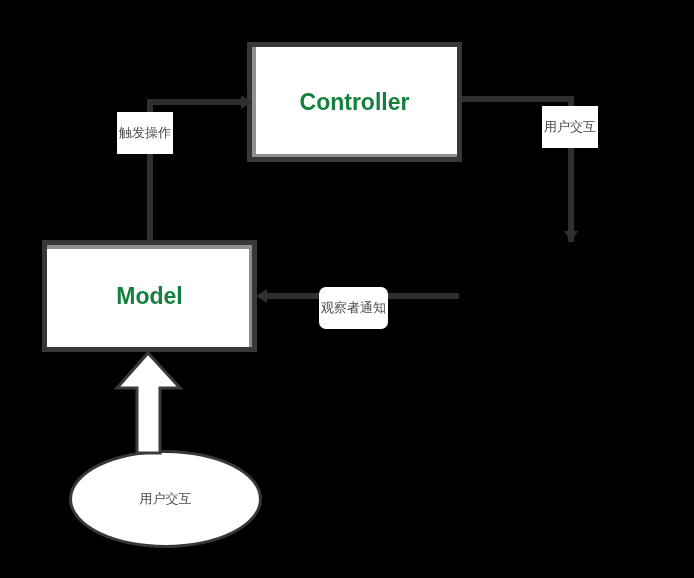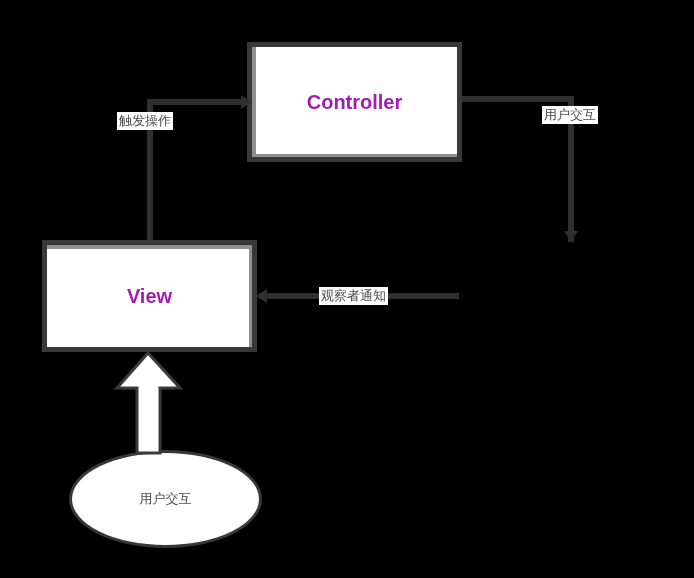--- a/index.html
+++ b/index.html
@@ -6,21 +6,21 @@
   #canvas{
     position:relative;width:694px;height:578px;background:#000;overflow:hidden;
     font-family:"Liberation Sans","DejaVu Sans",sans-serif;
   }
   
   .node{
     position:absolute;background:#fff;border:5px solid #383838;
     display:flex;align-items:center;justify-content:center;
     box-sizing:border-box;z-index:2;
   }
-  .node span{font-size:20px;font-weight:700;color:#a21caf;}
+  .node span{font-size:23px;font-weight:700;color:#15803d;}
   #node-controller{left:247px;top:42px;width:215px;height:120px;
     box-shadow:inset 4px -3px 0 0 #8f8f8f;}
   #node-view{left:42px;top:240px;width:215px;height:112px;
     box-shadow:inset -3px 4px 0 0 #8f8f8f;}
   #node-model{left:458px;top:240px;width:206px;height:112px;
     box-shadow:inset 0 4px 0 0 #a3a3a3;}
   
   .ellipse{
     position:absolute;left:69px;top:450px;width:193px;height:98px;
     background:#fff;border:3px solid #383838;border-radius:50%;
@@ -42,25 +42,25 @@
     border-left:11px solid #2f2f2f;}
   #arr-change{left:564px;top:231px;
     border-left:7px solid transparent;border-right:7px solid transparent;
     border-top:11px solid #2f2f2f;}
   #arr-notify{left:256px;top:289px;
     border-top:7px solid transparent;border-bottom:7px solid transparent;
     border-right:11px solid #2f2f2f;}
   
   .chip{
     position:absolute;background:#fff;color:#4a4a4a;font-size:13px;
-    line-height:18px;padding:0 2px;white-space:nowrap;z-index:4;
+    line-height:18px;padding:12px 2px;white-space:nowrap;z-index:4;
   }
   #label-trigger{left:117px;top:112px;}
   #label-change{left:542px;top:106px;}
-  #label-notify{left:319px;top:287px;}
+  #label-notify{left:319px;top:287px;border-radius:7px;}
   
   #block-arrow{position:absolute;left:110px;top:350px;z-index:2;}
 </style>
 </head>
 <body>
 
 <div id="canvas">
 
   <div class="line" id="edge-trigger-v"></div>
   <div class="line" id="edge-trigger-h"></div>
@@ -73,21 +73,21 @@
   <div class="chip" id="label-change">用户交互</div>
 
   <div class="line" id="edge-notify-h"></div>
   <div class="arr" id="arr-notify"></div>
   <div class="chip" id="label-notify">观察者通知</div>
 
   <div class="node" id="node-controller">
     <span>Controller</span>
   </div>
   <div class="node" id="node-view">
-    <span>View</span>
+    <span>Model</span>
   </div>
 
   <div class="ellipse" id="node-user-interaction">
     <span>用户交互</span>
   </div>
 
   <svg id="block-arrow" width="80" height="106" viewBox="0 0 80 106">
     <polygon points="38,3 70,38 50,38 50,103 27,103 27,38 7,38" fill="#ffffff" stroke="#3a3a3a" stroke-width="3" stroke-linejoin="miter"></polygon>
   </svg>
 

